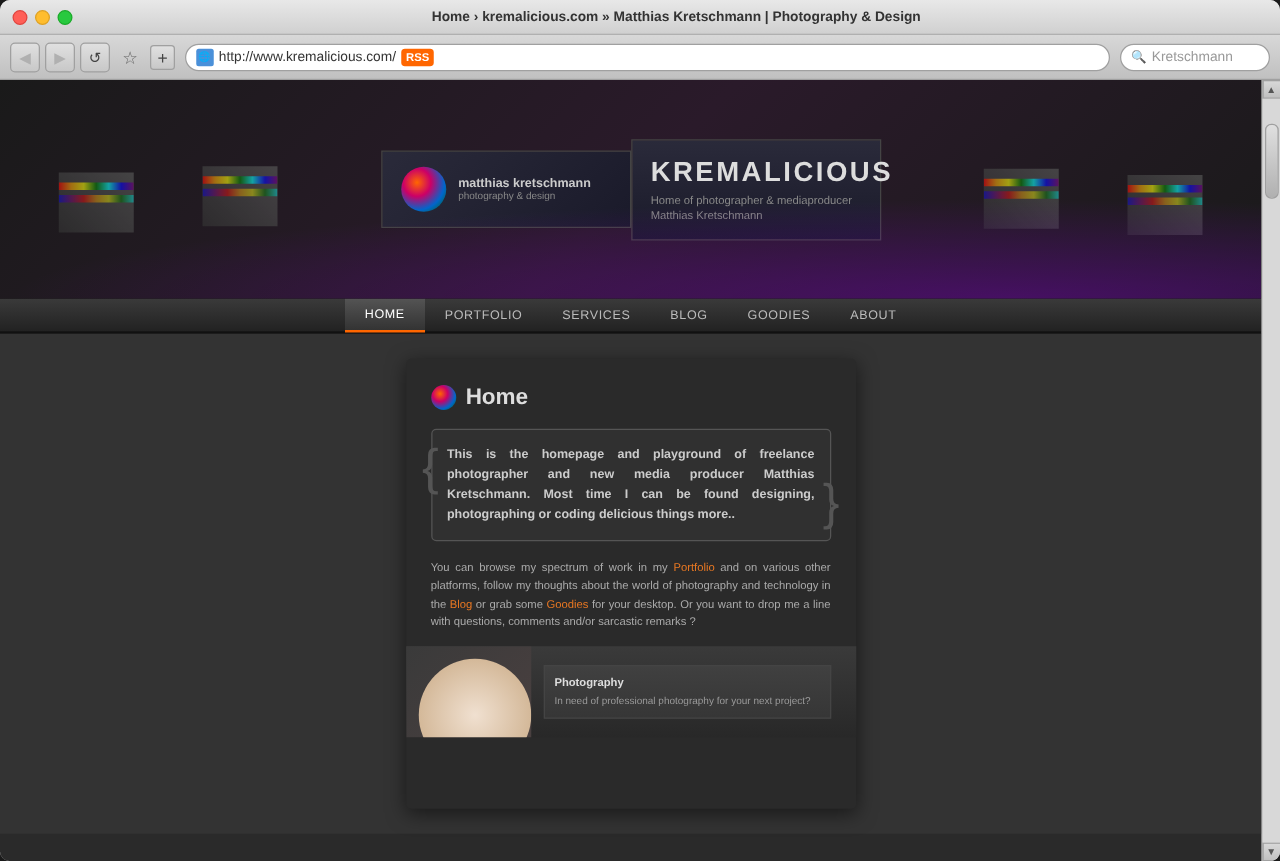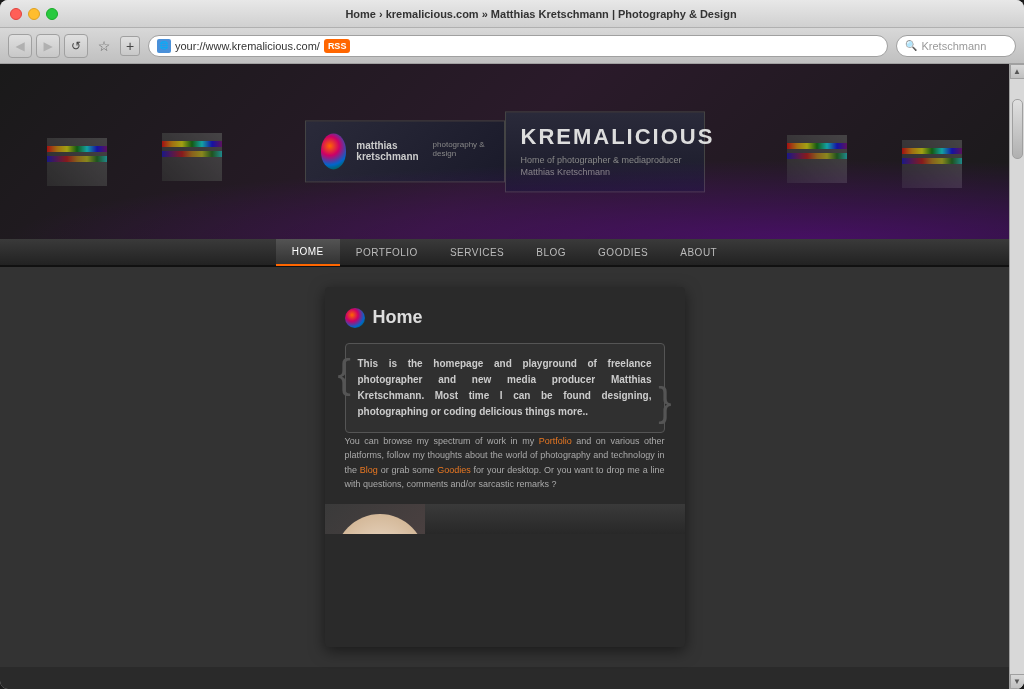--- a/index.html
+++ b/index.html
@@ -243,21 +243,21 @@
       gap: 10px;
       width: 200px;
     }
     .logo-orb {
       width: 36px; height: 36px;
       background: radial-gradient(circle at 35% 35%, #ff6600, #cc0066, #0066cc, #006600);
       border-radius: 50%;
     }
     .logo-text-area {
       display: flex;
-      flex-direction: row;
+      flex-direction: column;
     }
     .logo-name {
       font-size: 10px;
       color: #ccc;
       font-weight: bold;
     }
     .logo-sub {
       font-size: 8px;
       color: #888;
     }
@@ -343,21 +343,21 @@
     }
     .title-orb {
       width: 20px; height: 20px;
       background: radial-gradient(circle at 35% 35%, #ff6600, #cc0066, #0066cc, #006600);
       border-radius: 50%;
     }
     .intro-box {
       border: 1px solid #555;
       border-radius: 4px;
       padding: 12px;
-      margin-bottom: 1px;
+      margin-bottom: 14px;
       background: rgba(255,255,255,0.03);
       position: relative;
     }
     .intro-box::before {
       content: '{';
       position: absolute;
       left: -8px;
       top: 10px;
       font-size: 40px;
       color: #555;
@@ -455,21 +455,21 @@
       <span>↺</span>
     </div>
     <div class="bookmark-btn">
       <span>☆</span>
     </div>
     <div class="add-tab-btn">
       <span>+</span>
     </div>
     <div class="address-bar">
       <div class="address-favicon">🌐</div>
-      <span>your://www.kremalicious.com/</span>
+      <span>http://www.kremalicious.com/</span>
       <span class="rss-btn">RSS</span>
     </div>
     <div class="search-bar">
       <span class="search-icon-search">🔍</span>
       <span>Kretschmann</span>
     </div>
   </div>
 
   <div class="browser-content">
     <div class="website">
@@ -540,20 +540,24 @@
           <p class="body-text">
             You can browse my spectrum of work in my <a>Portfolio</a> and on various other platforms, follow my thoughts about the world of photography and technology in the <a>Blog</a> or grab some <a>Goodies</a> for your desktop. Or you want to drop me a line with questions, comments and/or sarcastic remarks ?
           </p>
 
 
           <div class="services-row">
             <div class="services-bg-img">
               <div class="coffee-cup"></div>
             </div>
             <div style="width:80px; flex-shrink:0;"></div>
+            <div class="service-card">
+              <div class="service-title">Photography</div>
+              <div class="service-desc">In need of professional photography for your next project?</div>
+            </div>
           </div>
         </div>
       </div>
     </div>
 
     <div class="scrollbar">
       <div class="scrollbar-up">▲</div>
       <div class="scrollbar-track">
         <div class="scrollbar-thumb"></div>
       </div>

